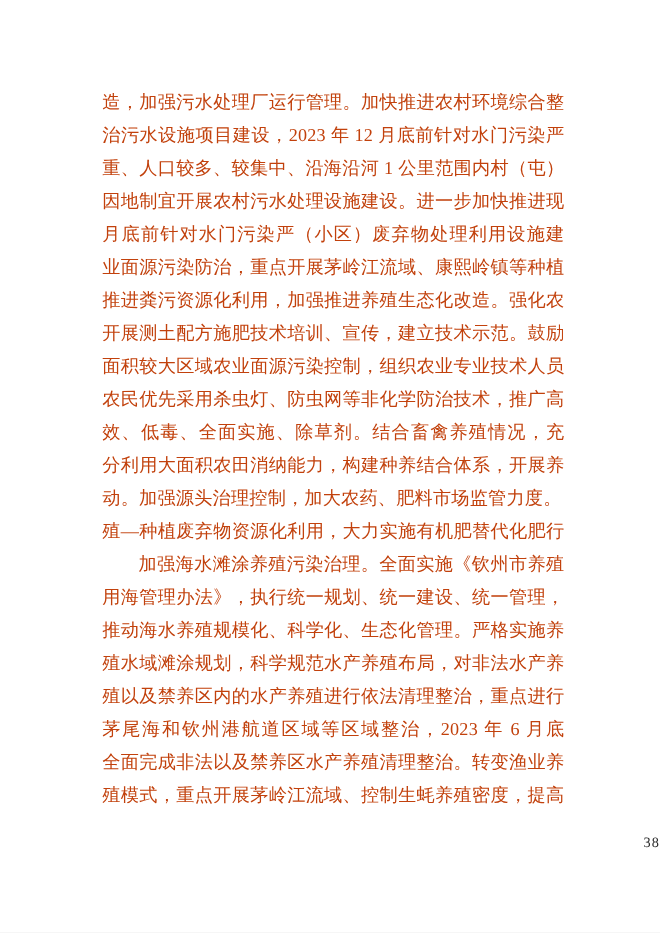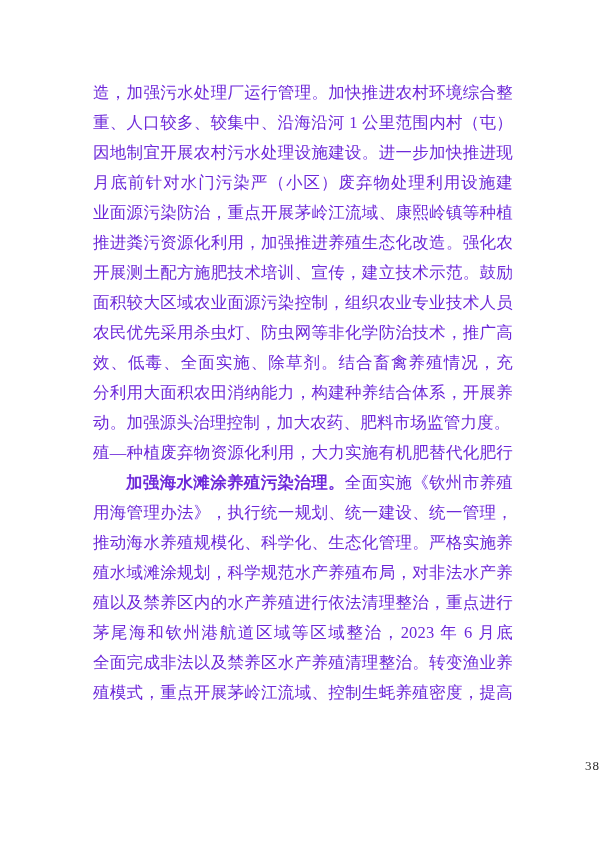--- a/index.html
+++ b/index.html
@@ -13,59 +13,60 @@
     width: 600px;
     height: 848px;
     background: #ffffff;
     overflow: hidden;
   }
   .text-block {
     position: absolute;
     left: 93px;
     top: 78px;
     width: 420px;
-    color: #6d28d9;
+    color: #c2410c;
   }
   .line {
     height: 30px;
     line-height: 30px;
     font-size: 16.5px;
     letter-spacing: 0.2px;
     text-align: justify;
     text-align-last: justify;
     text-justify: inter-character;
     overflow: hidden;
     white-space: normal;
   }
   .line.para-end {
     text-align-last: left;
   }
   .line.indent {
     padding-left: 33px;
   }
   .seg.bold {
-    font-weight: bold;
+    font-weight: normal;
   }
   .page-number {
     position: absolute;
     top: 758px;
     left: 0;
     width: 600px;
     text-align: right;
     font-size: 13px;
     letter-spacing: 1px;
     color: #2a2a2a;
   }
 </style>
 </head>
 <body>
 
 <div class="page">
   <div class="text-block">
       <div class="line"><span class="seg">造，加强污水处理厂运行管理。加快推进农村环境综合整</span></div>
+      <div class="line"><span class="seg">治污水设施项目建设，2023 年 12 月底前针对水门污染严</span></div>
       <div class="line"><span class="seg">重、人口较多、较集中、沿海沿河 1 公里范围内村（屯）</span></div>
       <div class="line"><span class="seg">因地制宜开展农村污水处理设施建设。进一步加快推进现</span></div>
       <div class="line"><span class="seg">月底前针对水门污染严（小区）废弃物处理利用设施建设，</span></div>
       <div class="line"><span class="seg">业面源污染防治，重点开展茅岭江流域、康熙岭镇等种植</span></div>
       <div class="line"><span class="seg">推进粪污资源化利用，加强推进养殖生态化改造。强化农</span></div>
       <div class="line"><span class="seg">开展测土配方施肥技术培训、宣传，建立技术示范。鼓励</span></div>
       <div class="line"><span class="seg">面积较大区域农业面源污染控制，组织农业专业技术人员</span></div>
       <div class="line"><span class="seg">农民优先采用杀虫灯、防虫网等非化学防治技术，推广高</span></div>
       <div class="line"><span class="seg">效、低毒、全面实施、除草剂。结合畜禽养殖情况，充</span></div>
       <div class="line"><span class="seg">分利用大面积农田消纳能力，构建种养结合体系，开展养</span></div>

